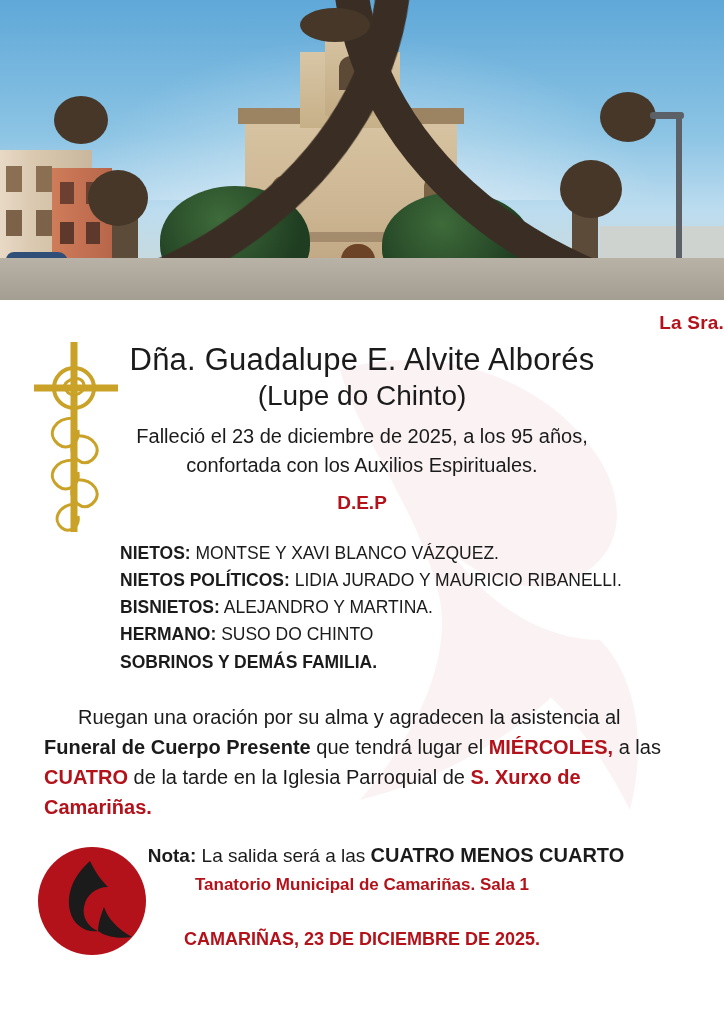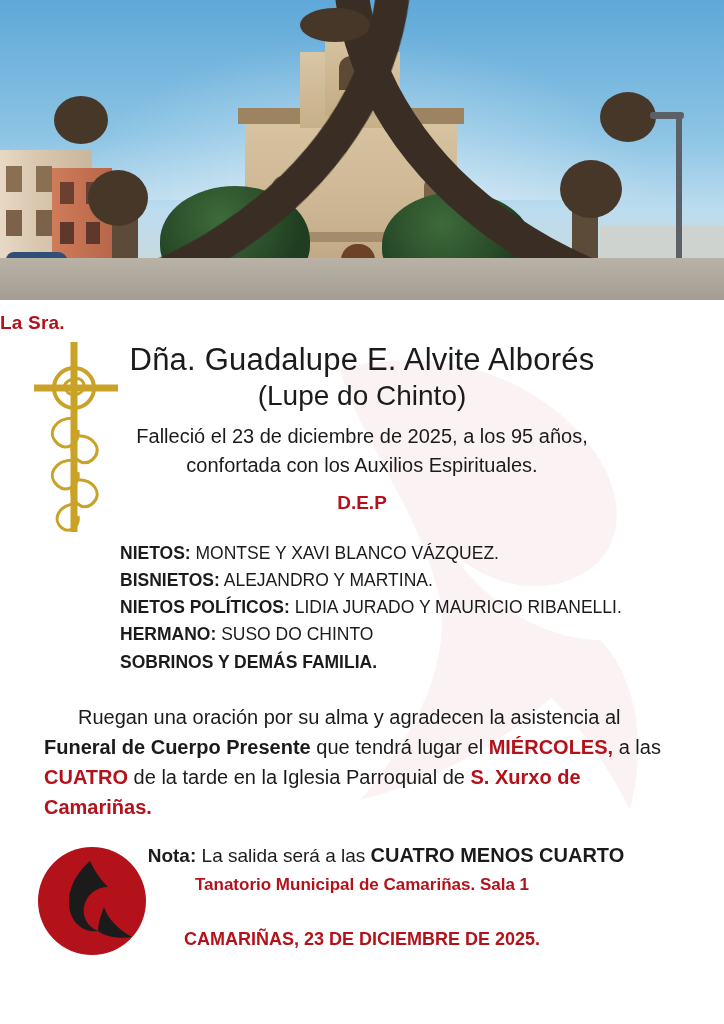--- a/index.html
+++ b/index.html
@@ -203,21 +203,21 @@
     opacity: 0.17;
     pointer-events: none;
   }
 
   
   .body-area {
     position: absolute;
     left: 0; top: 300px; width: 724px; height: 724px;
   }
   .lasra {
-    text-align: left;
+    text-align: right;
     color: #b4121b;
     font-size: 19px;
     font-weight: 700;
     margin-top: 12px;
     letter-spacing: .2px;
   }
   .name {
     text-align: center;
     font-size: 31px;
     color: #1b1b1b;
@@ -368,26 +368,26 @@
       <span>confortada con los Auxilios Espirituales.</span>
     </div>
     <div class="dep">D.E.P</div>
 
     <div class="family">
       <div>
         <span class="lbl">NIETOS:</span>
         <span>MONTSE Y XAVI BLANCO VÁZQUEZ.</span>
       </div>
       <div>
+        <span class="lbl">NIETOS POLÍTICOS:</span>
+        <span>LIDIA JURADO Y MAURICIO RIBANELLI.</span>
+      </div>
+      <div>
         <span class="lbl">BISNIETOS:</span>
         <span>ALEJANDRO Y MARTINA.</span>
-      </div>
-      <div>
-        <span class="lbl">NIETOS POLÍTICOS:</span>
-        <span>LIDIA JURADO Y MAURICIO RIBANELLI.</span>
       </div>
       <div>
         <span class="lbl">HERMANO:</span>
         <span>SUSO DO CHINTO</span>
       </div>
       <div>
         <span class="lbl">SOBRINOS Y DEMÁS FAMILIA.</span>
       </div>
     </div>
 

